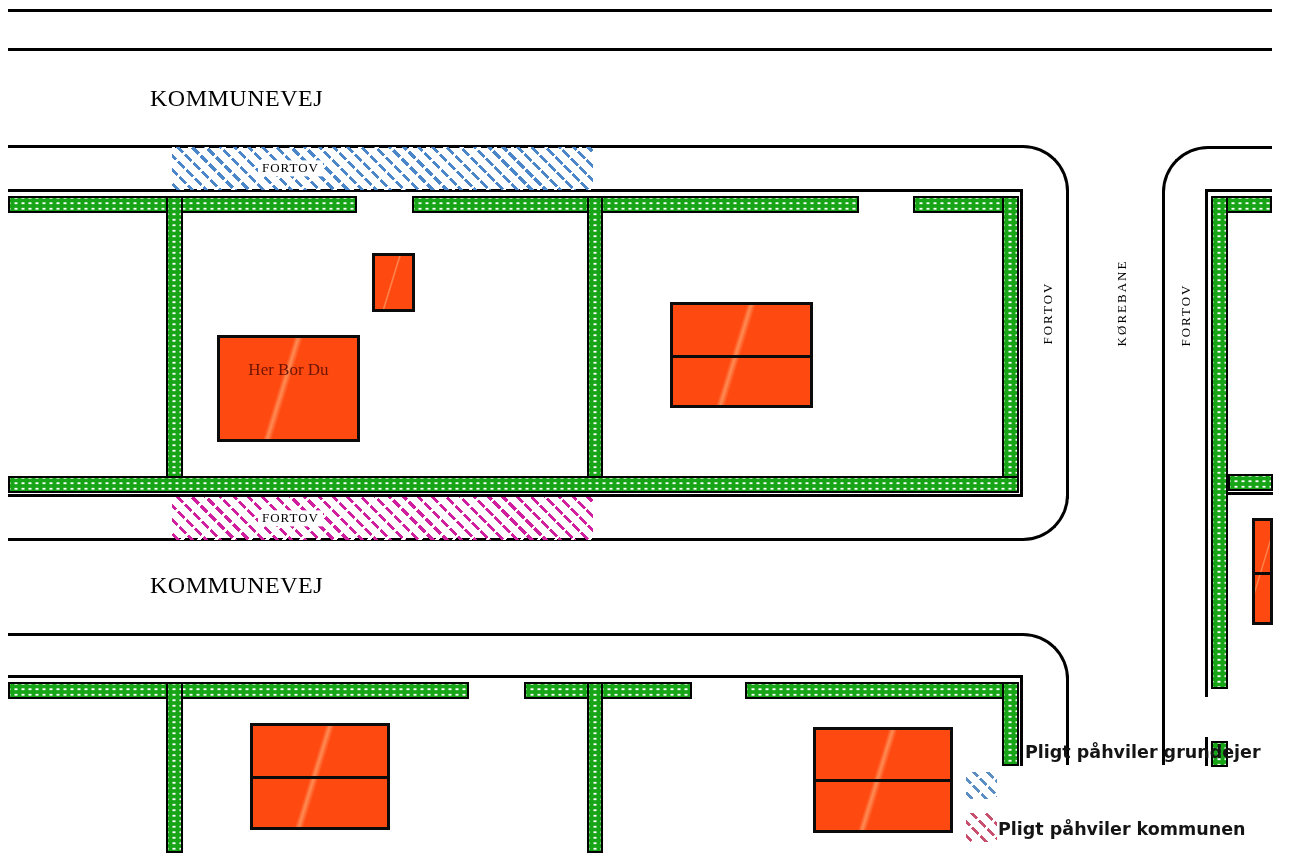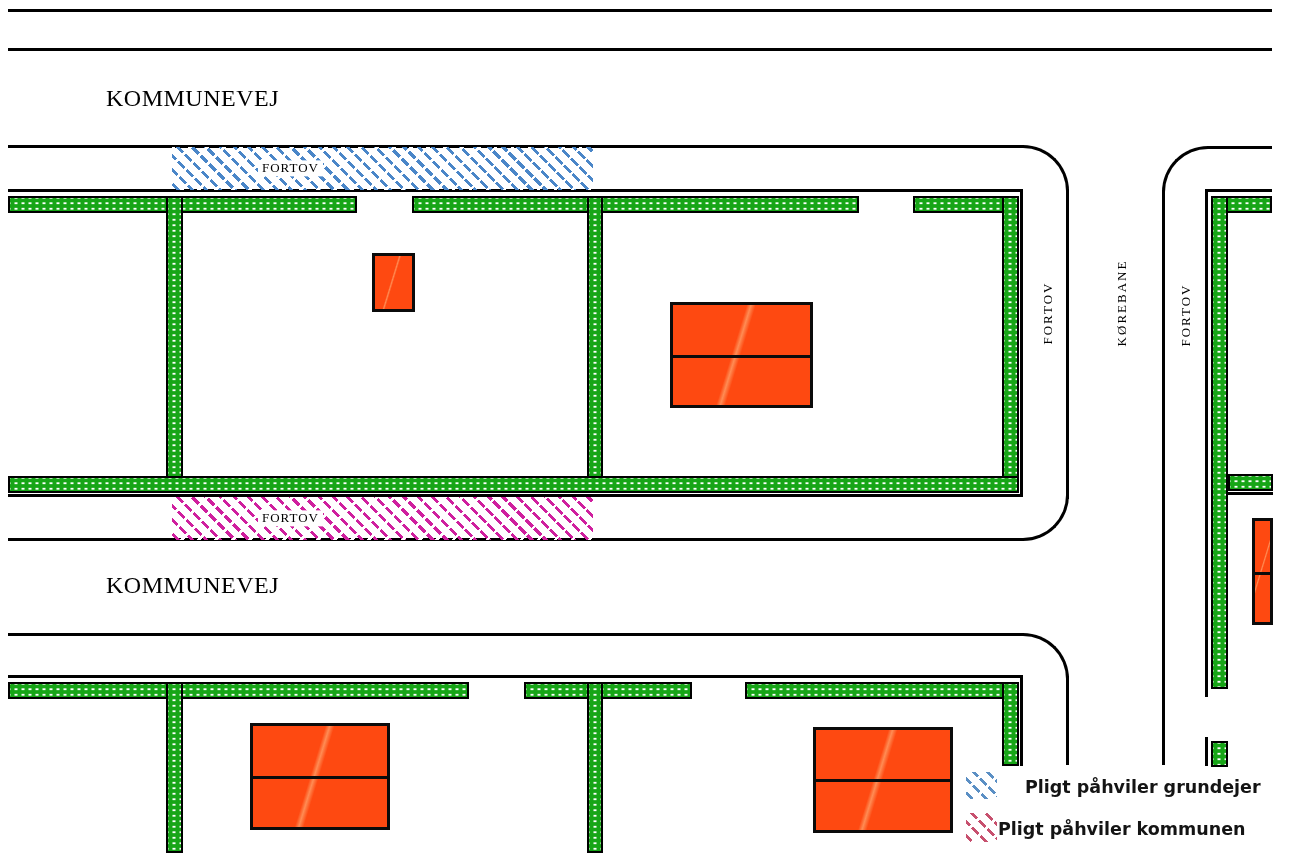--- a/index.html
+++ b/index.html
@@ -40,21 +40,21 @@
     background-color:#fe4911;
     background-image:linear-gradient(107deg, rgba(255,255,255,0) 44%, rgba(255,176,120,.65) 46.5%, rgba(255,255,255,0) 49.5%);
     border:3px solid #0b0b0b;
   }
   .building .divider{position:absolute;left:-3px;right:-3px;height:3px;background:#0b0b0b;}
   .home-label{
     position:absolute;left:0;right:0;top:22px;text-align:center;
     font-size:17px;color:#6e1404;white-space:nowrap;
   }
   
-  .street-label{position:absolute;font-size:24px;letter-spacing:.5px;white-space:nowrap;}
+  .street-label{position:absolute;font-size:24px;letter-spacing:.5px;white-space:nowrap;margin-left:44px;}
   .vert-label{
     position:absolute;width:110px;text-align:center;
     font-size:13px;letter-spacing:2px;white-space:nowrap;
     transform:rotate(-90deg);transform-origin:center center;
   }
   
   .legend-swatch{position:absolute;}
   .legend-label{
     position:absolute;font-family:"DejaVu Sans",sans-serif;font-weight:bold;
     font-size:17.5px;color:#141414;white-space:nowrap;
@@ -117,20 +117,23 @@
 
   <div class="hatch" style="--hc:#4a86c8;left:172px;top:147px;width:421px;height:43px;">
     <span class="hatch-label" style="left:86px;">FORTOV</span>
   </div>
   <div class="hatch" style="--hc:#cf1f9e;left:172px;top:497px;width:421px;height:43px;">
     <span class="hatch-label" style="left:86px;">FORTOV</span>
   </div>
 
   <div class="building" style="left:372px;top:253px;width:43px;height:59px;"></div>
 
+  <div class="building" style="left:217px;top:335px;width:143px;height:107px;">
+    <div class="home-label">Her Bor Du</div>
+  </div>
 
   <div class="building" style="left:670px;top:302px;width:143px;height:106px;">
     <div class="divider" style="top:50px;"></div>
   </div>
 
   <div class="building" style="left:250px;top:723px;width:140px;height:107px;">
     <div class="divider" style="top:50px;"></div>
   </div>
 
   <div class="building" style="left:813px;top:727px;width:140px;height:106px;">
@@ -140,19 +143,19 @@
   <div class="building" style="left:1252px;top:518px;width:21px;height:107px;">
     <div class="divider" style="top:51px;"></div>
   </div>
 
   <div class="vert-label" style="left:993px;top:305px;">FORTOV</div>
   <div class="vert-label" style="left:1067px;top:295px;">KØREBANE</div>
   <div class="vert-label" style="left:1131px;top:307px;">FORTOV</div>
 
   <div>
     <div class="legend-swatch hatch" style="--hc:#5b8fc4;left:966px;top:772px;width:31px;height:27px;"></div>
-    <div class="legend-label" style="left:1025px;top:777px;">Pligt påhviler grundejer</div>
+    <div class="legend-label" style="left:1025px;top:742px;">Pligt påhviler grundejer</div>
 
     <div class="legend-swatch hatch" style="--hc:#c7506e;left:966px;top:813px;width:31px;height:29px;"></div>
     <div class="legend-label" style="left:998px;top:819px;">Pligt påhviler kommunen</div>
   </div>
 
 </div>
 
 </body></html>

